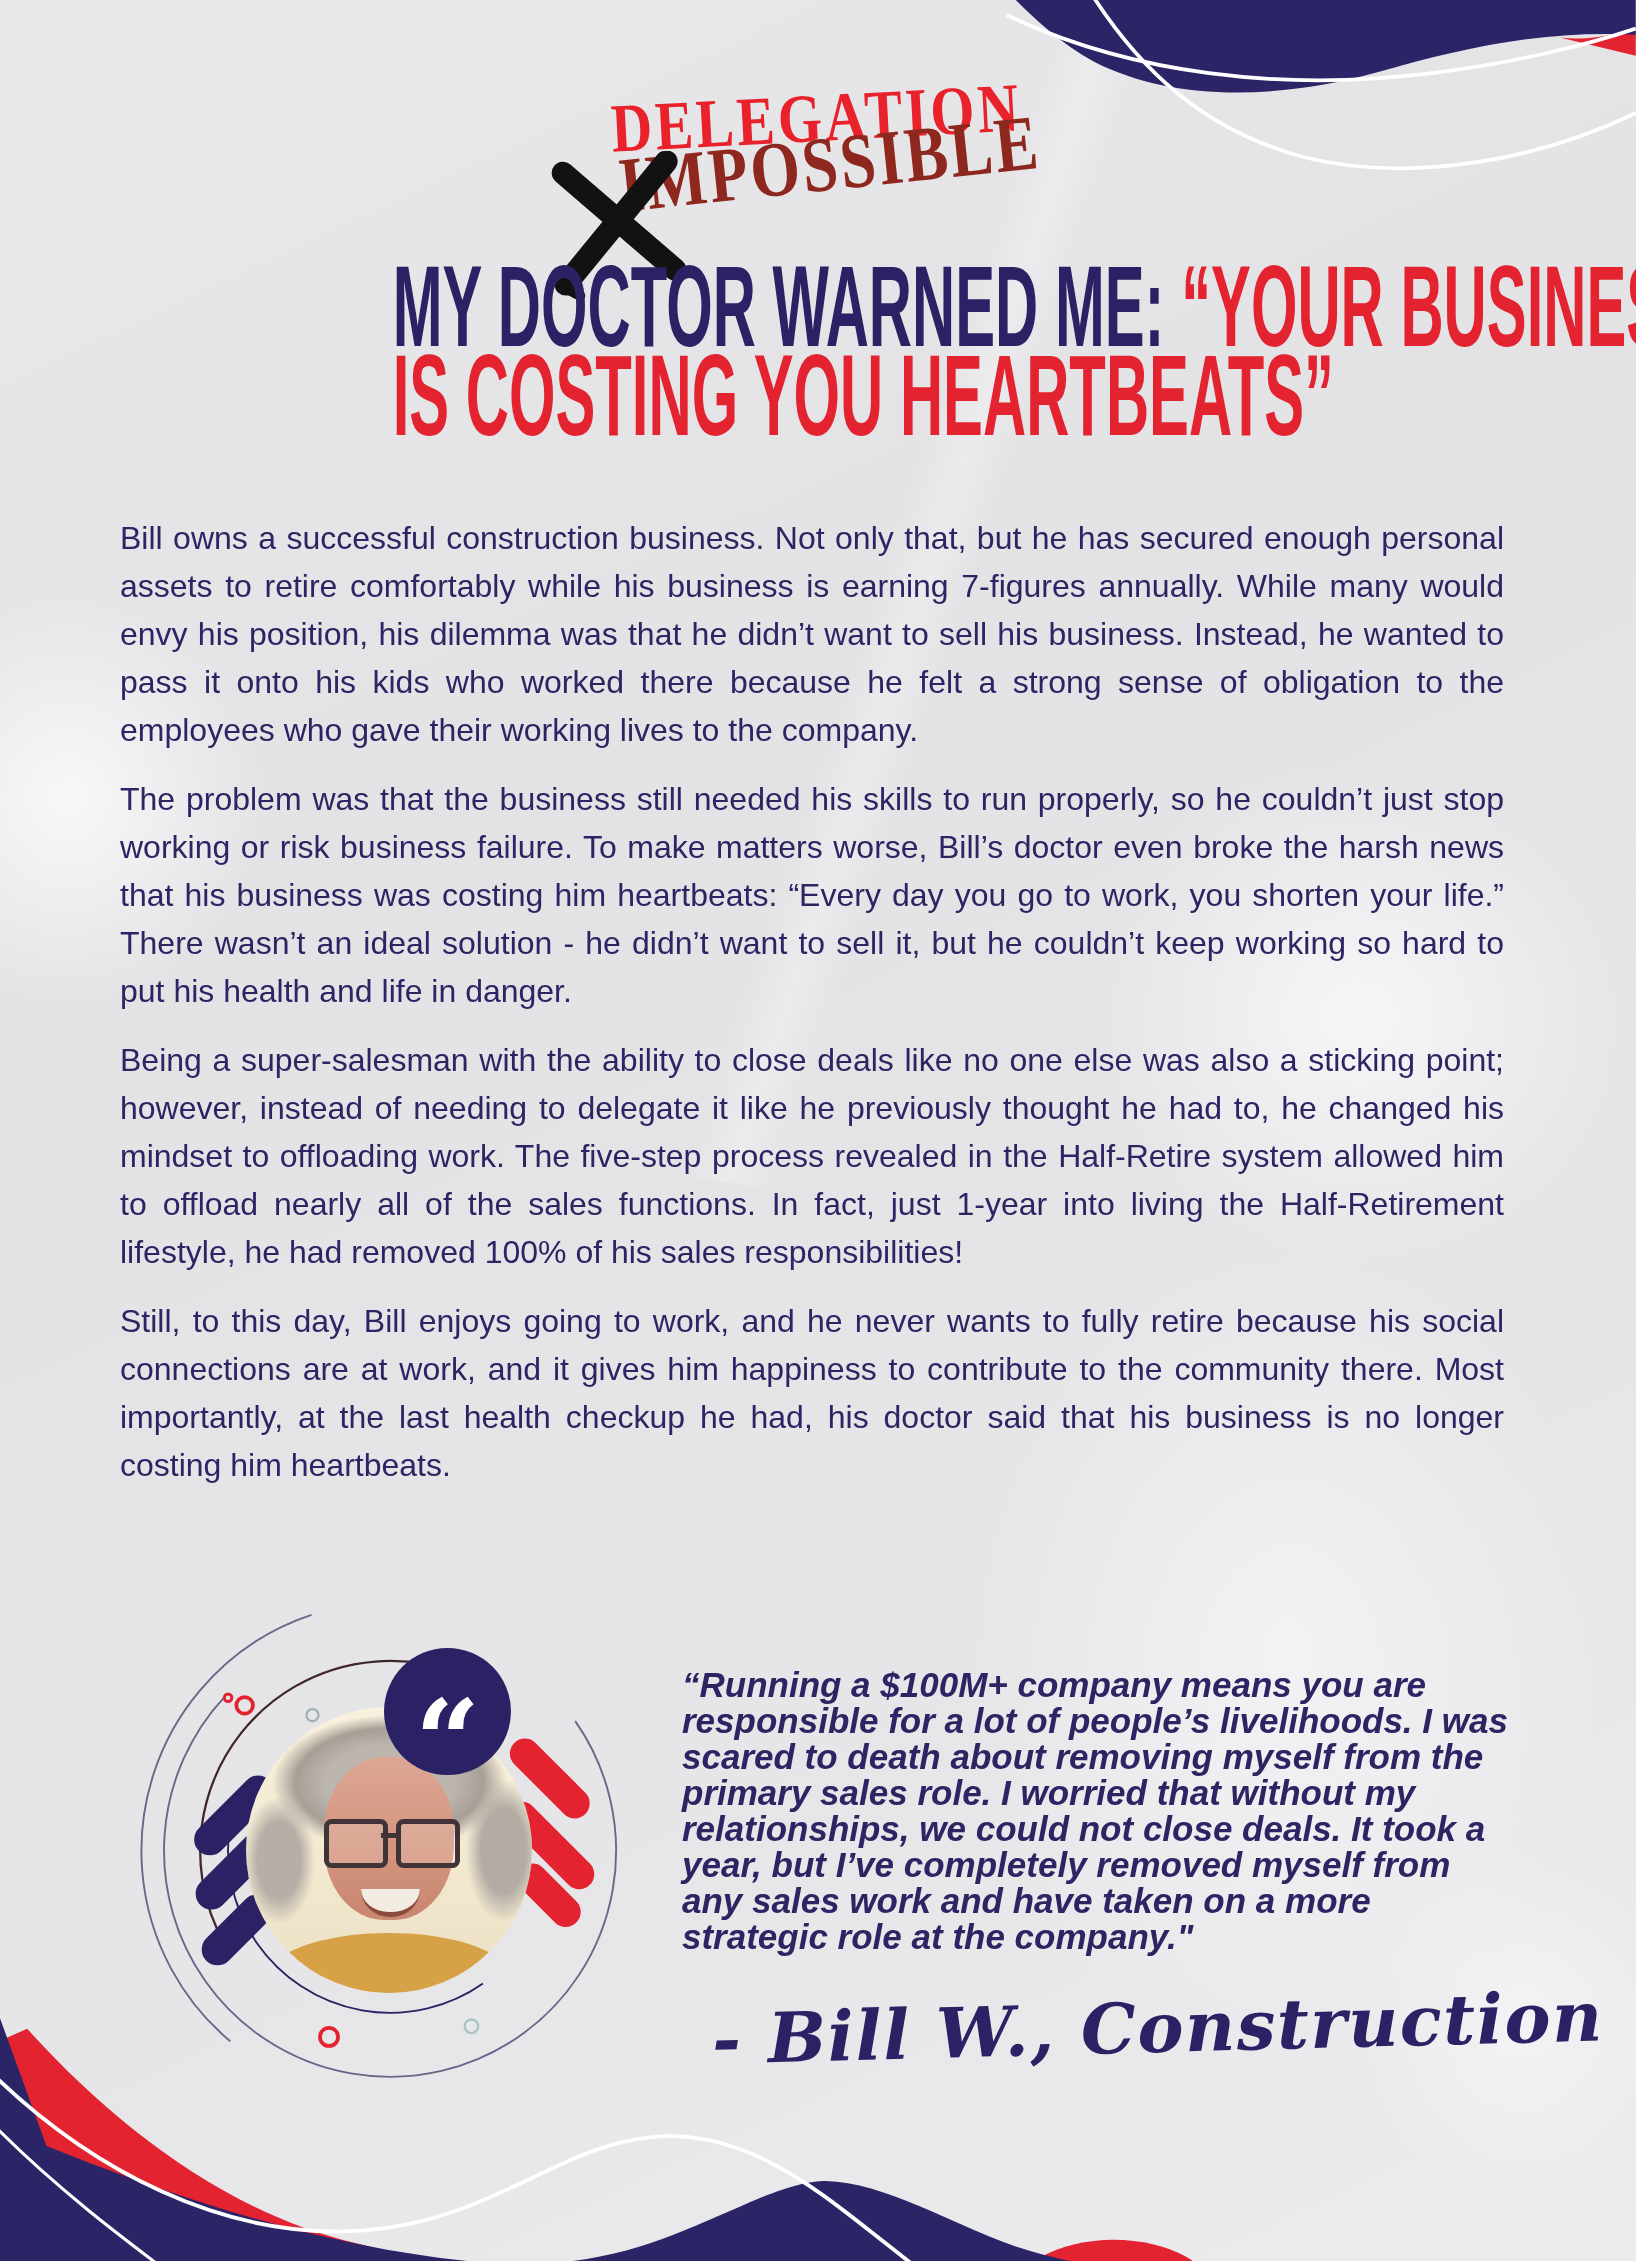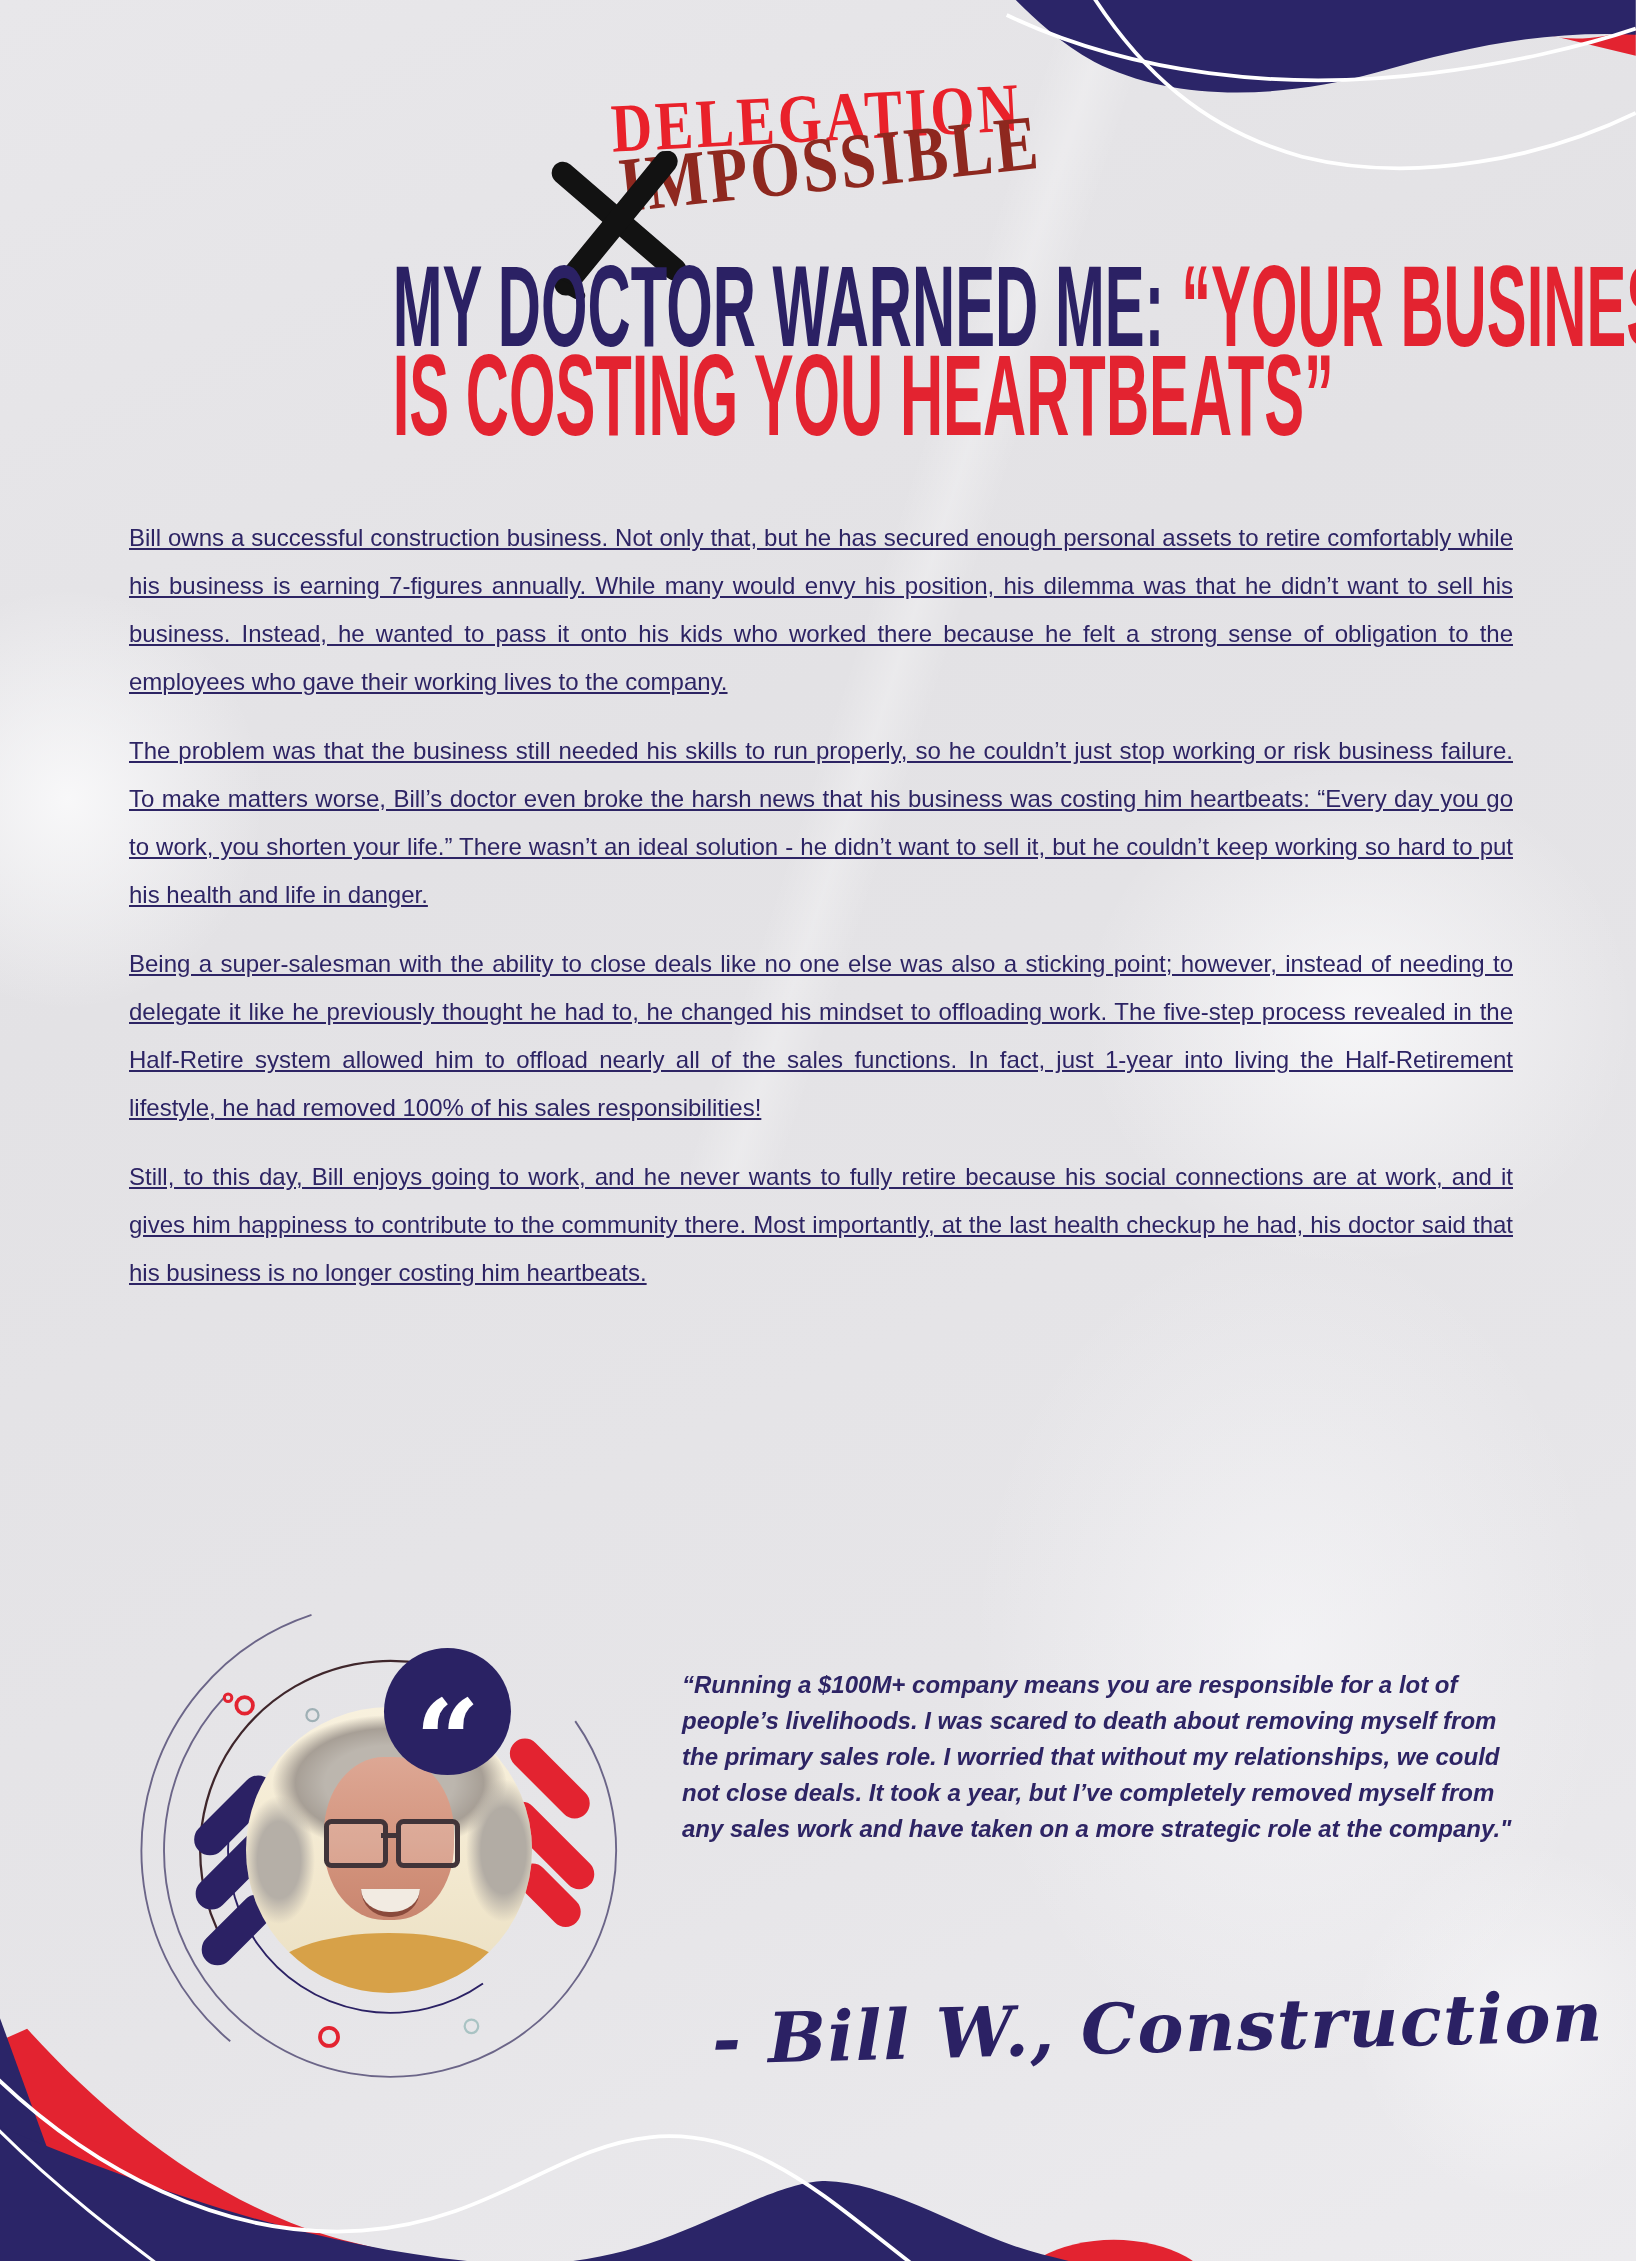--- a/index.html
+++ b/index.html
@@ -35,22 +35,22 @@
     transform:rotate(-3deg) translateX(10.6px) scaleX(.82);white-space:nowrap;}
   .logo-x{position:absolute;left:-21px;top:59px;}
 
   
   .headline{position:absolute;top:262px;left:0;width:100%;text-align:center;
     font-weight:bold;font-family:"Liberation Sans",sans-serif;}
   .headline .hl-line{display:block;font-size:115px;line-height:89px;white-space:nowrap;
     transform:scaleX(.52);letter-spacing:0px;}
 
   
-  .article{position:absolute;left:129px;top:514px;width:1384px;
-    font-size:24px;line-height:48px;text-align:justify;text-decoration:underline;}
+  .article{position:absolute;left:120px;top:514px;width:1384px;
+    font-size:32px;line-height:48px;text-align:justify;}
   .article p{margin:0 0 21px 0;}
 
   
   .decor-svg{position:absolute;left:106px;top:1568px;width:648px;height:543px;overflow:visible;}
   .photo{position:absolute;left:246px;top:1707px;width:286px;height:286px;border-radius:50%;
     overflow:hidden;background:linear-gradient(180deg,#f8f1de 0%,#f3e9d0 55%,#eadfc2 100%);}
   .photo .hair{position:absolute;left:26px;top:7.5px;width:235px;height:151px;border-radius:48%;
     background:radial-gradient(closest-side at 50% 45%,#bcb6ae 55%,#a79f96 80%,rgba(167,159,150,0) 100%);}
   .photo .curl-l{position:absolute;left:-3px;top:89px;width:72px;height:128px;border-radius:50%;
     background:radial-gradient(closest-side,#b5afa7 60%,rgba(181,175,167,0));}
@@ -65,21 +65,21 @@
   .photo .bridge{position:absolute;left:63px;top:13.6px;width:16.6px;height:5.3px;background:#413439;}
   .photo .smile{position:absolute;left:115px;top:182px;width:59px;height:22.6px;border-radius:0 0 33px 33px;
     background:#f2ebe2;border-bottom:5.3px solid #8a4a3c;}
   .photo .shirt{position:absolute;left:21px;top:226px;width:244px;height:90px;
     border-radius:50% 50% 6px 6px;background:#d7a148;}
   .quote-badge{position:absolute;left:384px;top:1648px;width:127px;height:127px;border-radius:50%;
     background:#2a2264;display:flex;align-items:center;justify-content:center;}
   .quote-badge .qmark{font-family:"DejaVu Serif",serif;font-weight:bold;color:#ffffff;
     font-size:113px;line-height:45px;transform:translateY(29px);}
   .quote-text{position:absolute;left:682px;top:1667px;width:833px;
-    font-size:24px;line-height:36px;font-weight:bold;font-style:italic;}
+    font-size:35px;line-height:36px;font-weight:bold;font-style:italic;}
   .attribution{position:absolute;left:712px;top:1987px;
     font-family:"DejaVu Serif",serif;font-weight:bold;font-style:italic;
     font-size:69px;letter-spacing:1.5px;transform:rotate(-1.5deg);}
 </style>
 </head>
 <body>
 
 <div id="page">
 
   <div class="blob blob-left"></div>

